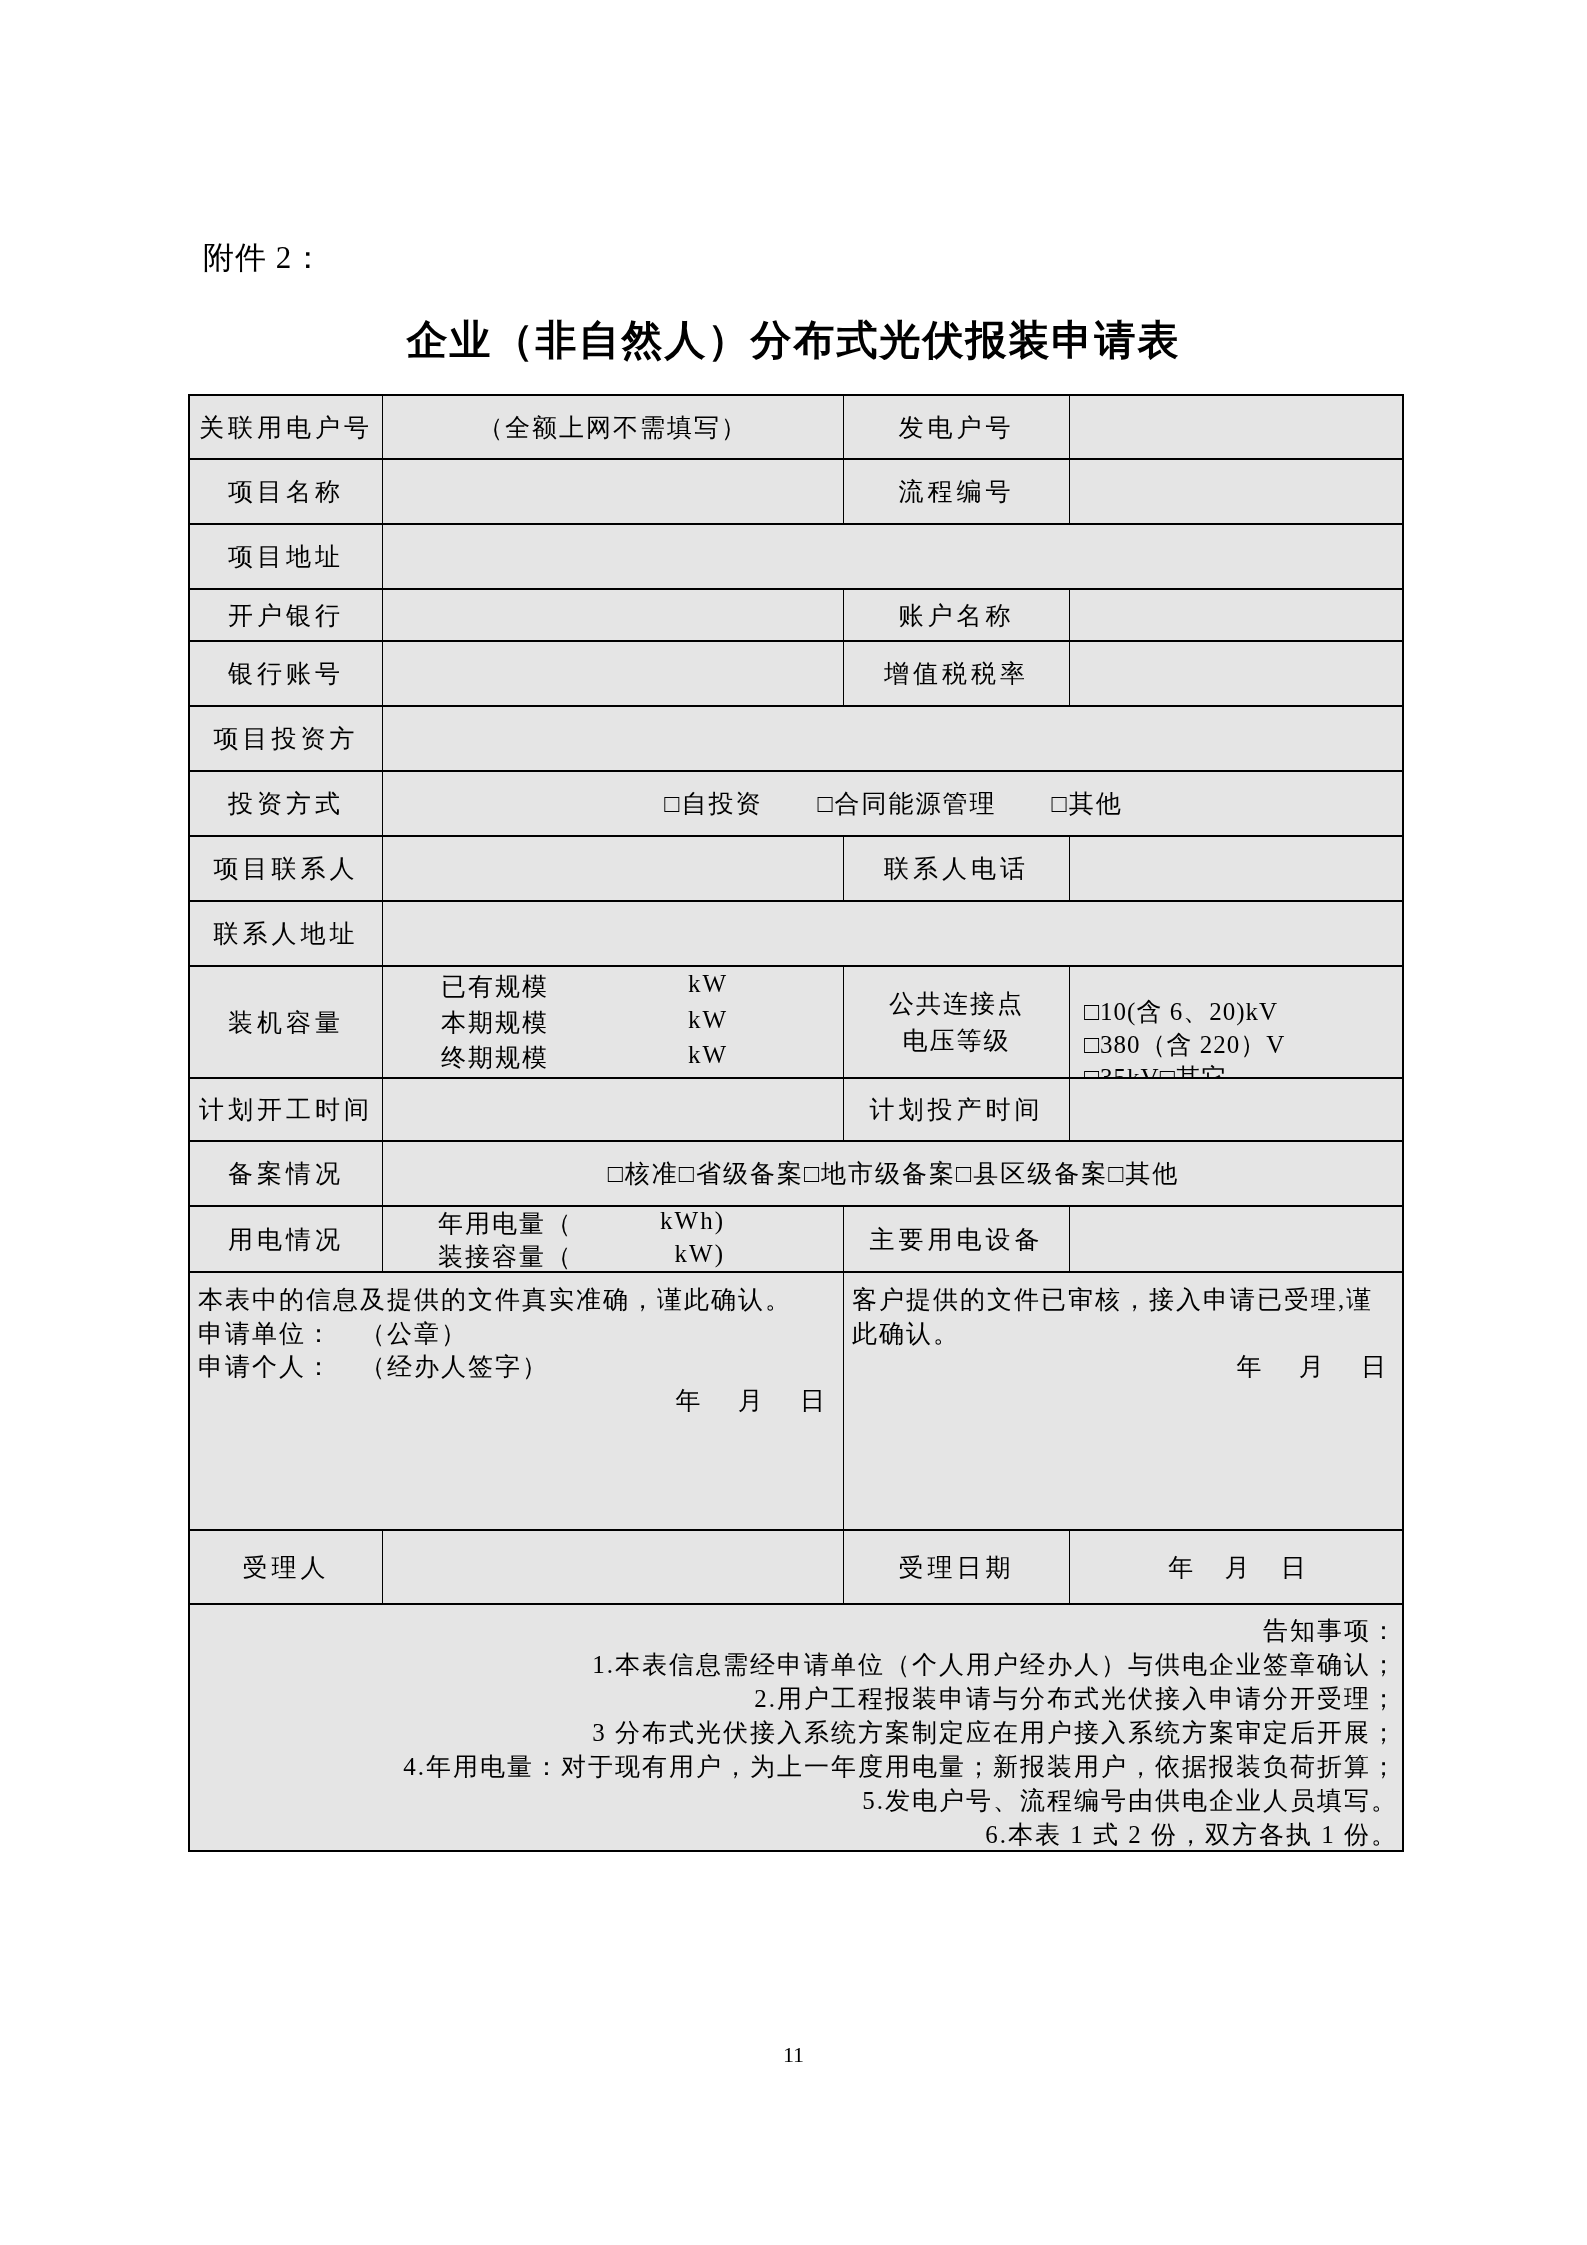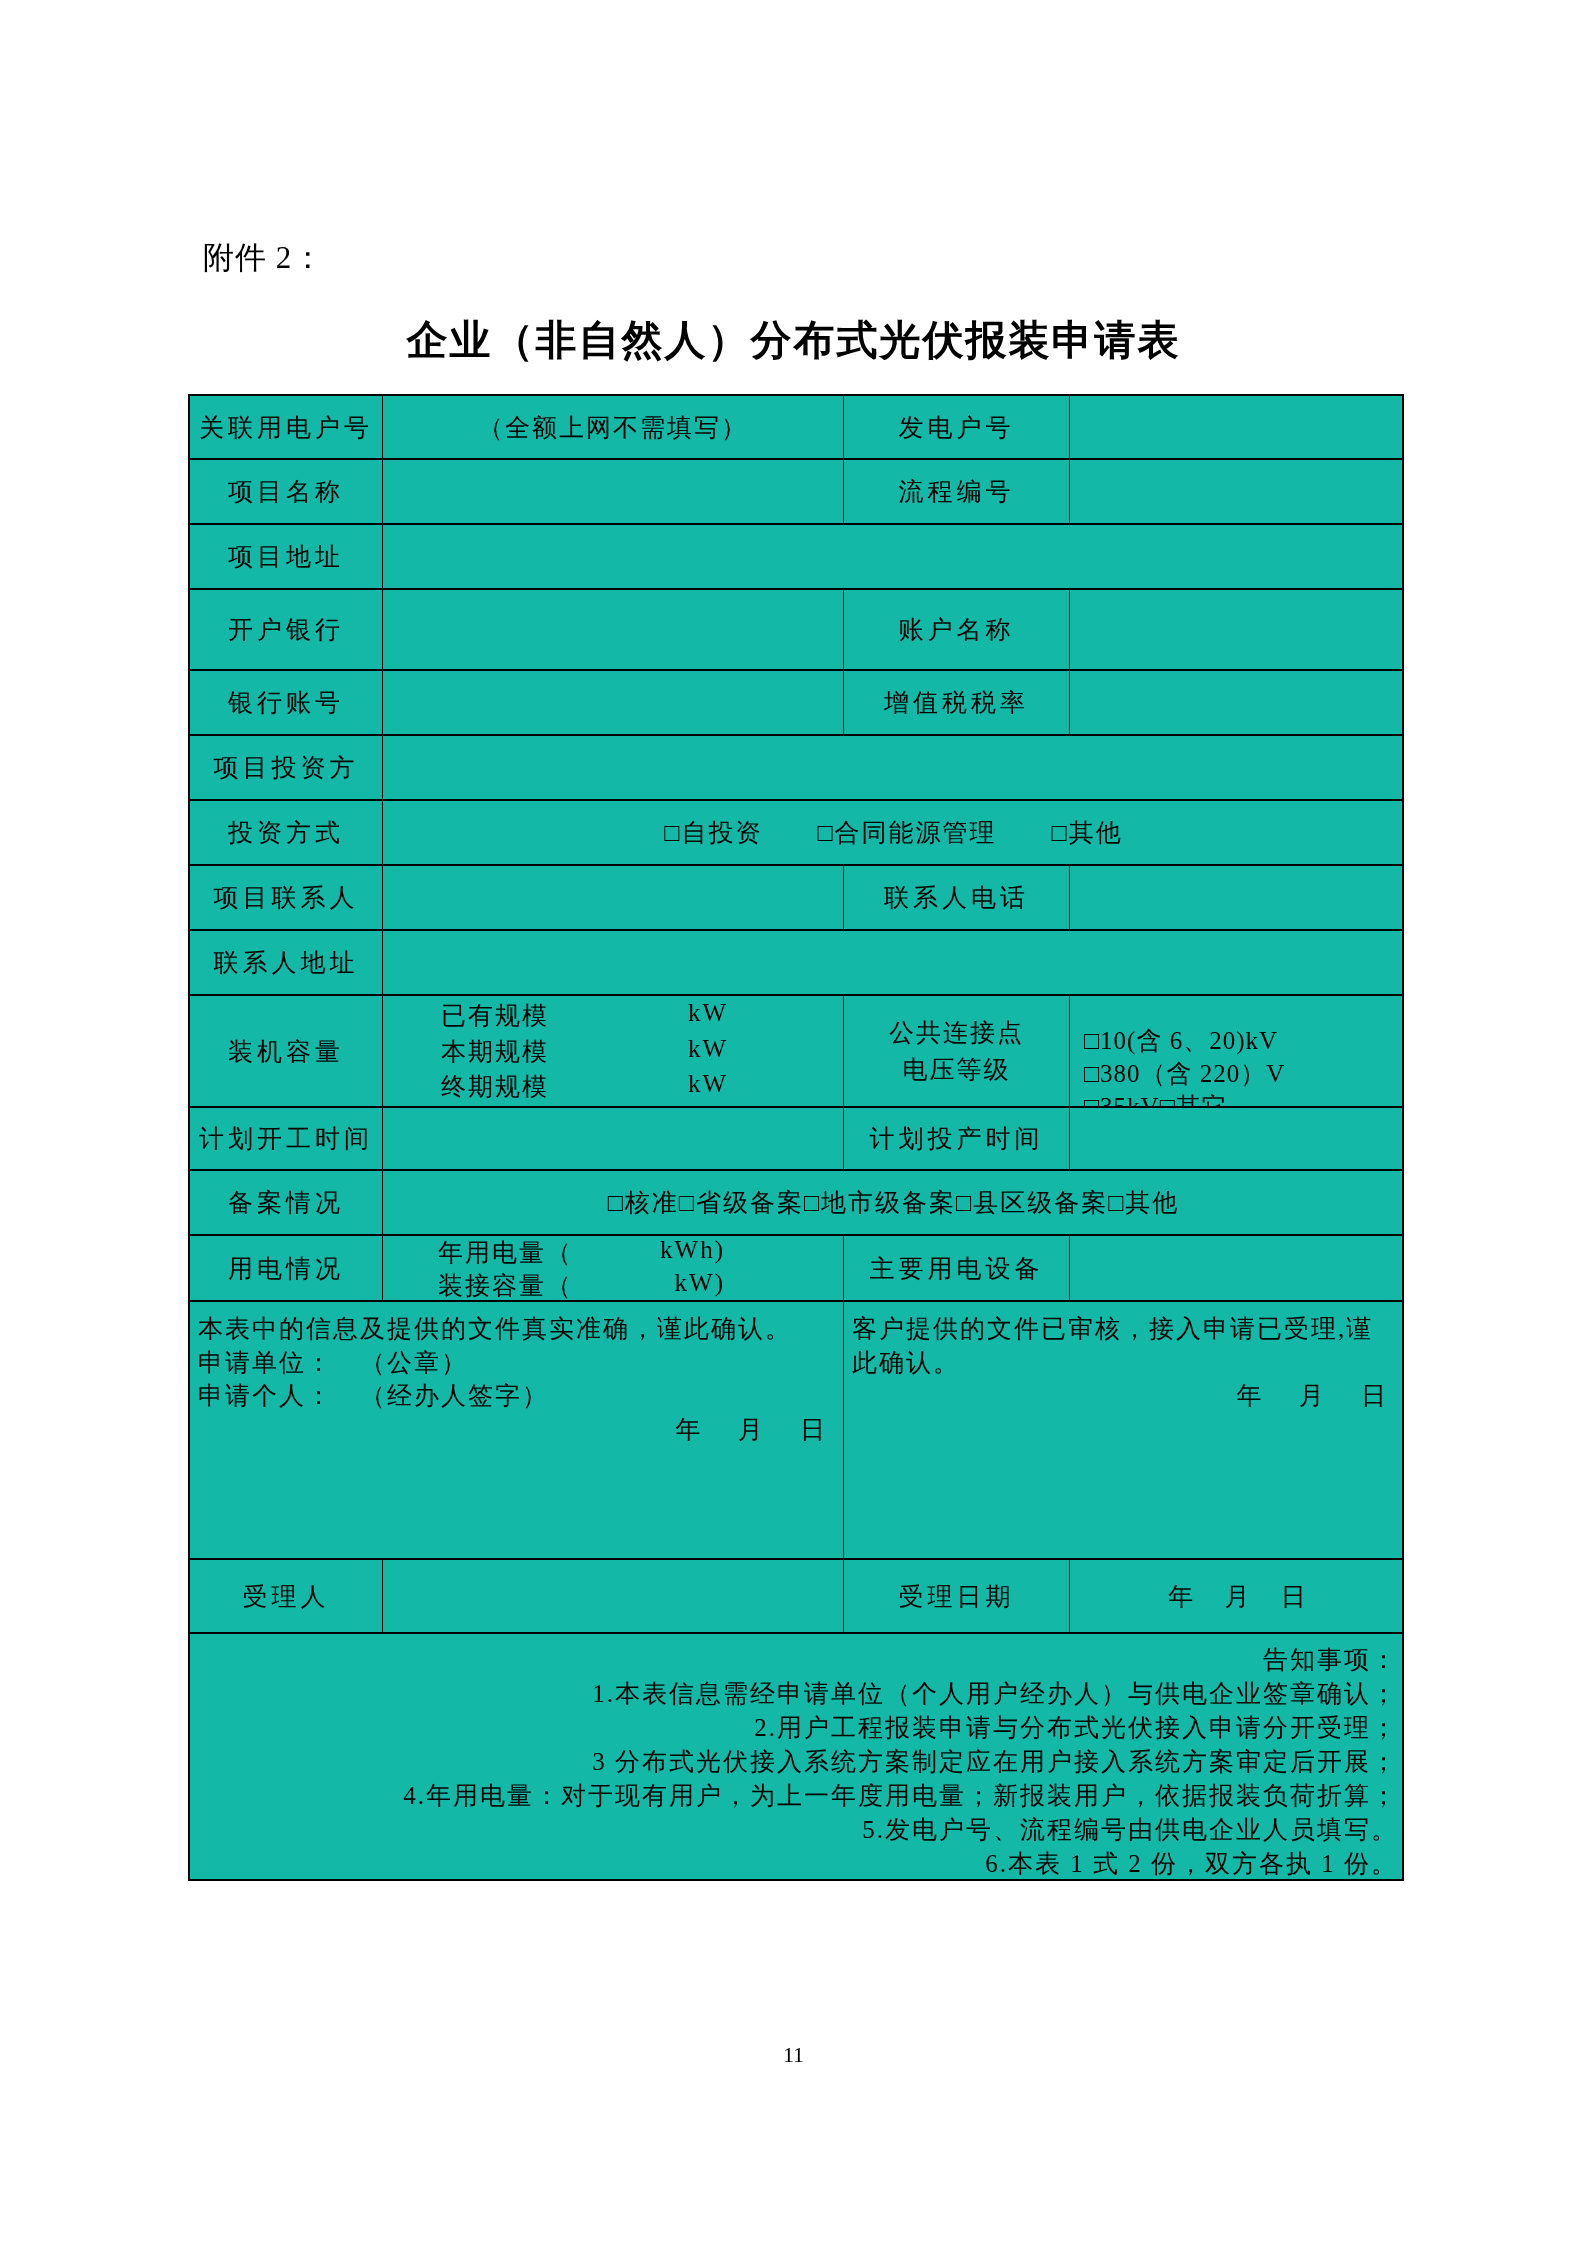--- a/index.html
+++ b/index.html
@@ -9,21 +9,21 @@
     position:relative; width:1587px; height:2245px; background:#ffffff;
     margin:0 auto; overflow:hidden;
   }
   .attachment { position:absolute; left:203px; top:237px; font-size:31px; letter-spacing:1px; }
   .doc-title {
     position:absolute; left:0; top:313px; width:100%; text-align:center;
     font-size:41px; font-weight:bold; letter-spacing:2px;
   }
   .form-table {
     position:absolute; left:188px; top:394px; width:1216px;
-    border:2px solid #000; background:#14b8a6;
+    border:2px solid #000; background:#e5e5e5;
   }
   .tr { display:grid; grid-template-columns:193px 461px 226px 334px; border-bottom:2px solid #000; }
   .tr:last-child { border-bottom:none; }
   .td {
     border-right:1px solid #000; font-size:25px;
     display:flex; align-items:center; justify-content:center; text-align:center;
     overflow:hidden;
   }
   .td:last-child { border-right:none; }
   .sp2 { grid-column:span 2; }
@@ -72,21 +72,21 @@
       <div class="td"></div>
       <div class="td label">流程编号</div>
       <div class="td"></div>
     </div>
 
     <div class="tr" style="height:65px">
       <div class="td label">项目地址</div>
       <div class="td sp3"></div>
     </div>
 
-    <div class="tr" style="height:81px">
+    <div class="tr" style="height:52px">
       <div class="td label">开户银行</div>
       <div class="td"></div>
       <div class="td label">账户名称</div>
       <div class="td"></div>
     </div>
 
     <div class="tr" style="height:65px">
       <div class="td label">银行账号</div>
       <div class="td"></div>
       <div class="td label">增值税税率</div>

